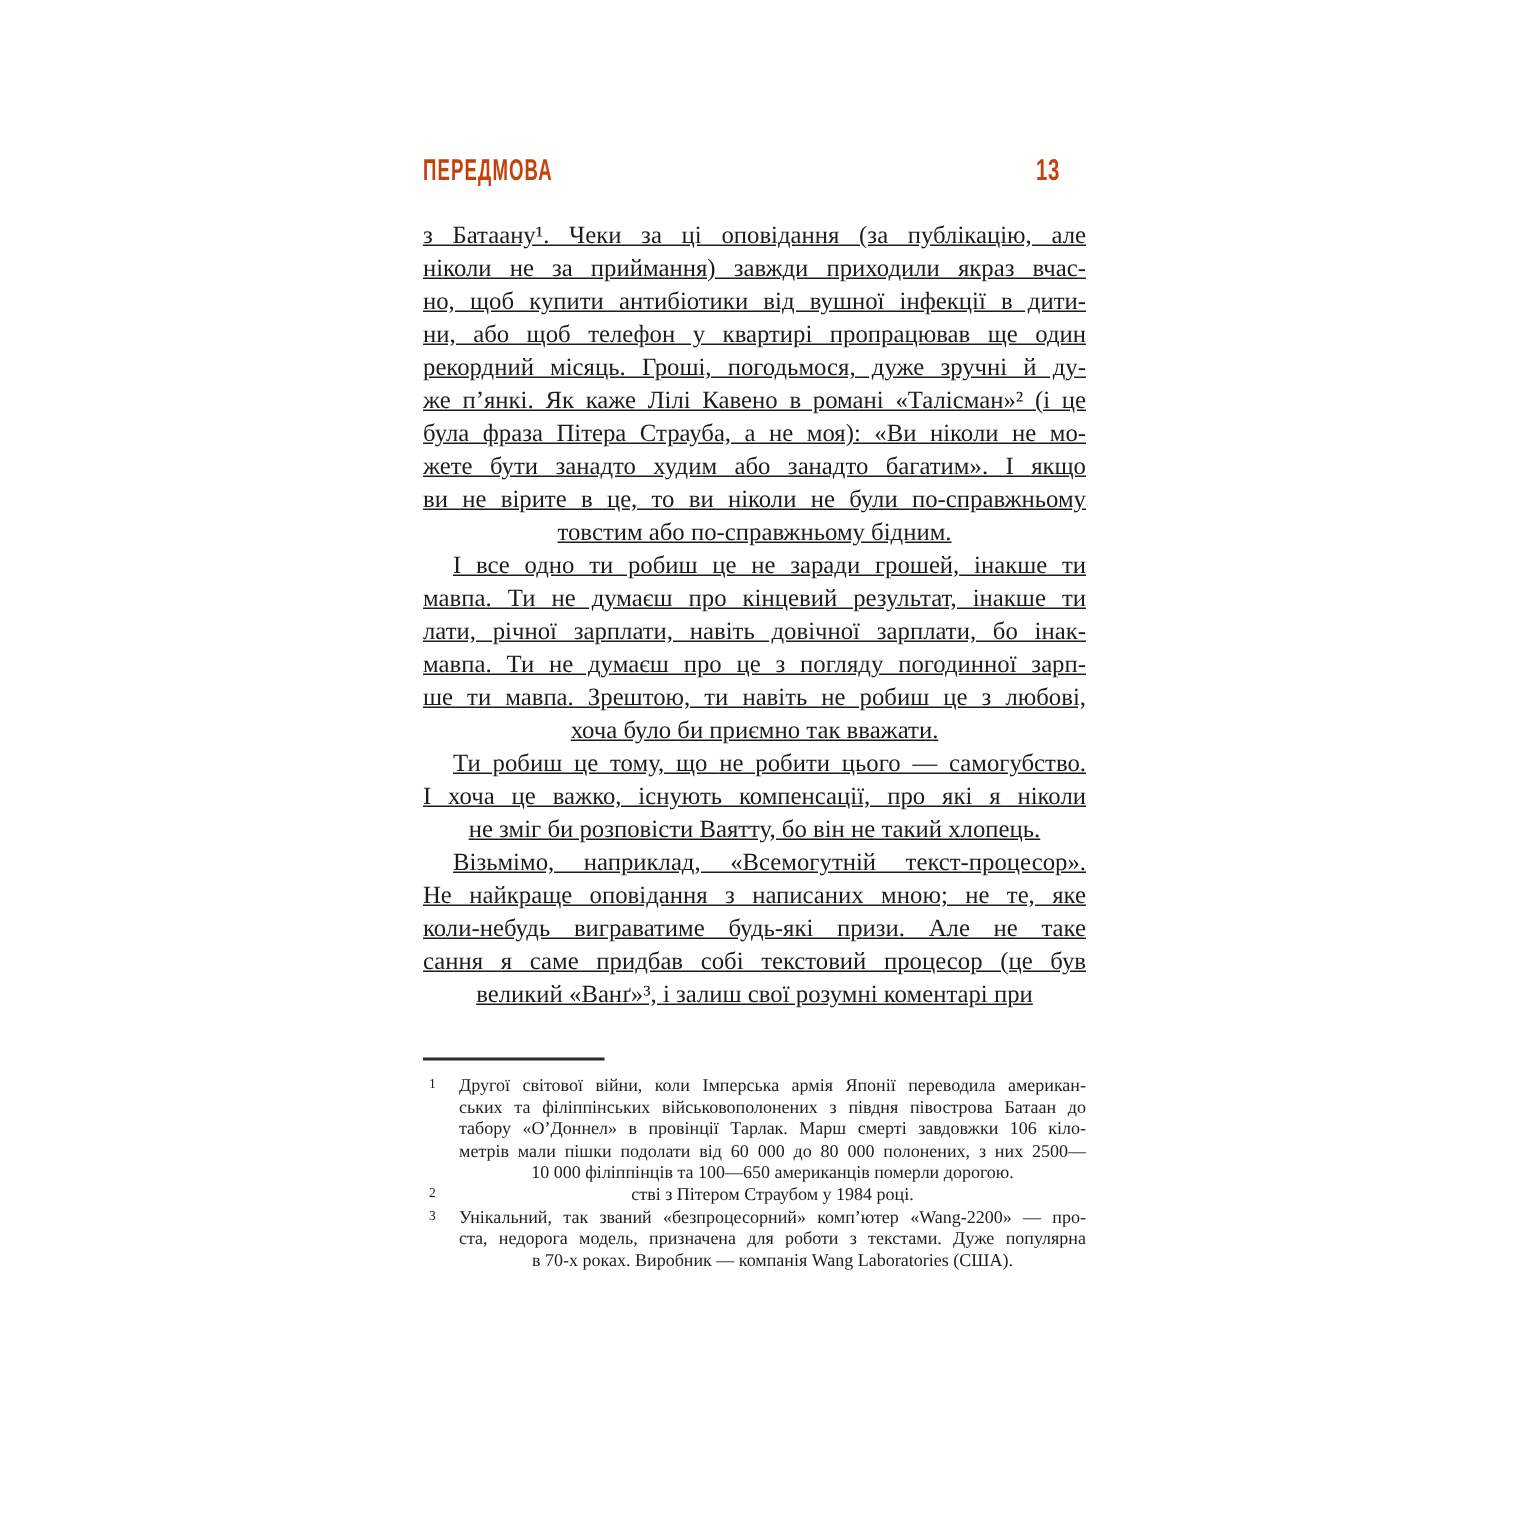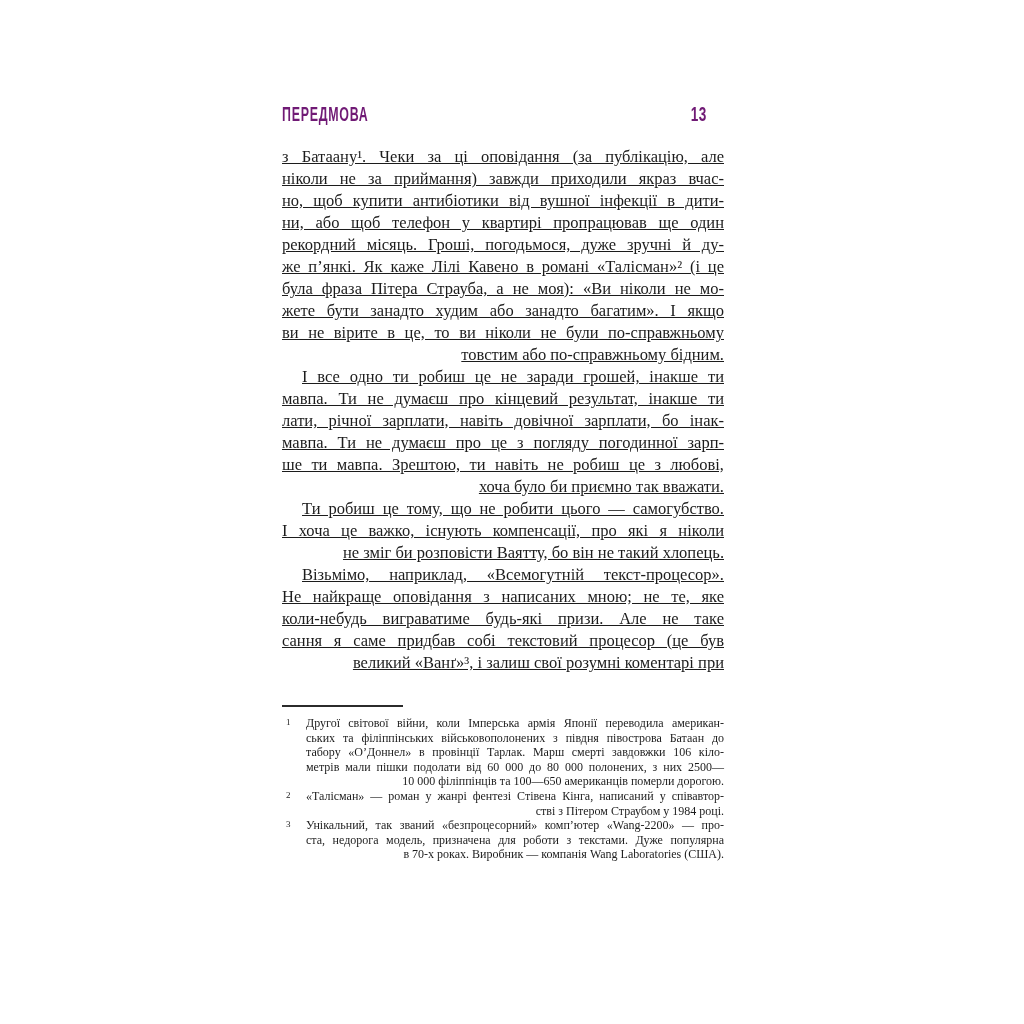--- a/index.html
+++ b/index.html
@@ -15,21 +15,21 @@
   .running-header {
     position: absolute;
     left: 282px;
     top: 103px;
     width: 442px;
     display: flex;
     justify-content: space-between;
     align-items: flex-start;
     font-family: "Liberation Sans", "DejaVu Sans", sans-serif;
     font-weight: 700;
-    color: #701a75;
+    color: #c2410c;
   }
   .hdr-title {
     display: inline-block;
     font-size: 20px;
     letter-spacing: 1.2px;
     transform: scaleX(0.62);
     transform-origin: 0 50%;
     white-space: nowrap;
   }
   .hdr-num {
@@ -44,21 +44,21 @@
   .body-text {
     position: absolute;
     left: 282px;
     top: 146px;
     width: 442px;
     font-size: 16.5px;
     line-height: 22px;
     color: #1c1c1c;
   }
   .para { margin: 0; text-decoration: underline; }
-  .line { text-align: right; white-space: normal; }
+  .line { text-align: center; white-space: normal; }
   .line.just { text-align: justify; text-align-last: justify; }
   .line.first-indent { text-indent: 20px; }
   .fn-rule {
     position: absolute;
     left: 282px;
     top: 705px;
     width: 121px;
     height: 2px;
     background: #2b2b2b;
   }
@@ -132,21 +132,20 @@
       <div class="fn">
         <span class="fn-num">1</span>
         <div class="line just">Другої світової війни, коли Імперська армія Японії переводила американ-</div>
         <div class="line just">ських та філіппінських військовополонених з півдня півострова Батаан до</div>
         <div class="line just">табору «О’Доннел» в провінції Тарлак. Марш смерті завдовжки 106 кіло-</div>
         <div class="line just">метрів мали пішки подолати від 60 000 до 80 000 полонених, з них 2500—</div>
         <div class="line">10 000 філіппінців та 100—650 американців померли дорогою.</div>
       </div>
       <div class="fn">
         <span class="fn-num">2</span>
-        <div class="line just">«Талісман» — роман у жанрі фентезі Стівена Кінга, написаний у співавтор-</div>
         <div class="line">стві з Пітером Страубом у 1984 році.</div>
       </div>
       <div class="fn">
         <span class="fn-num">3</span>
         <div class="line just">Унікальний, так званий «безпроцесорний» комп’ютер «Wang-2200» — про-</div>
         <div class="line just">ста, недорога модель, призначена для роботи з текстами. Дуже популярна</div>
         <div class="line">в 70-х роках. Виробник — компанія Wang Laboratories (США).</div>
       </div>
     </div>
 

